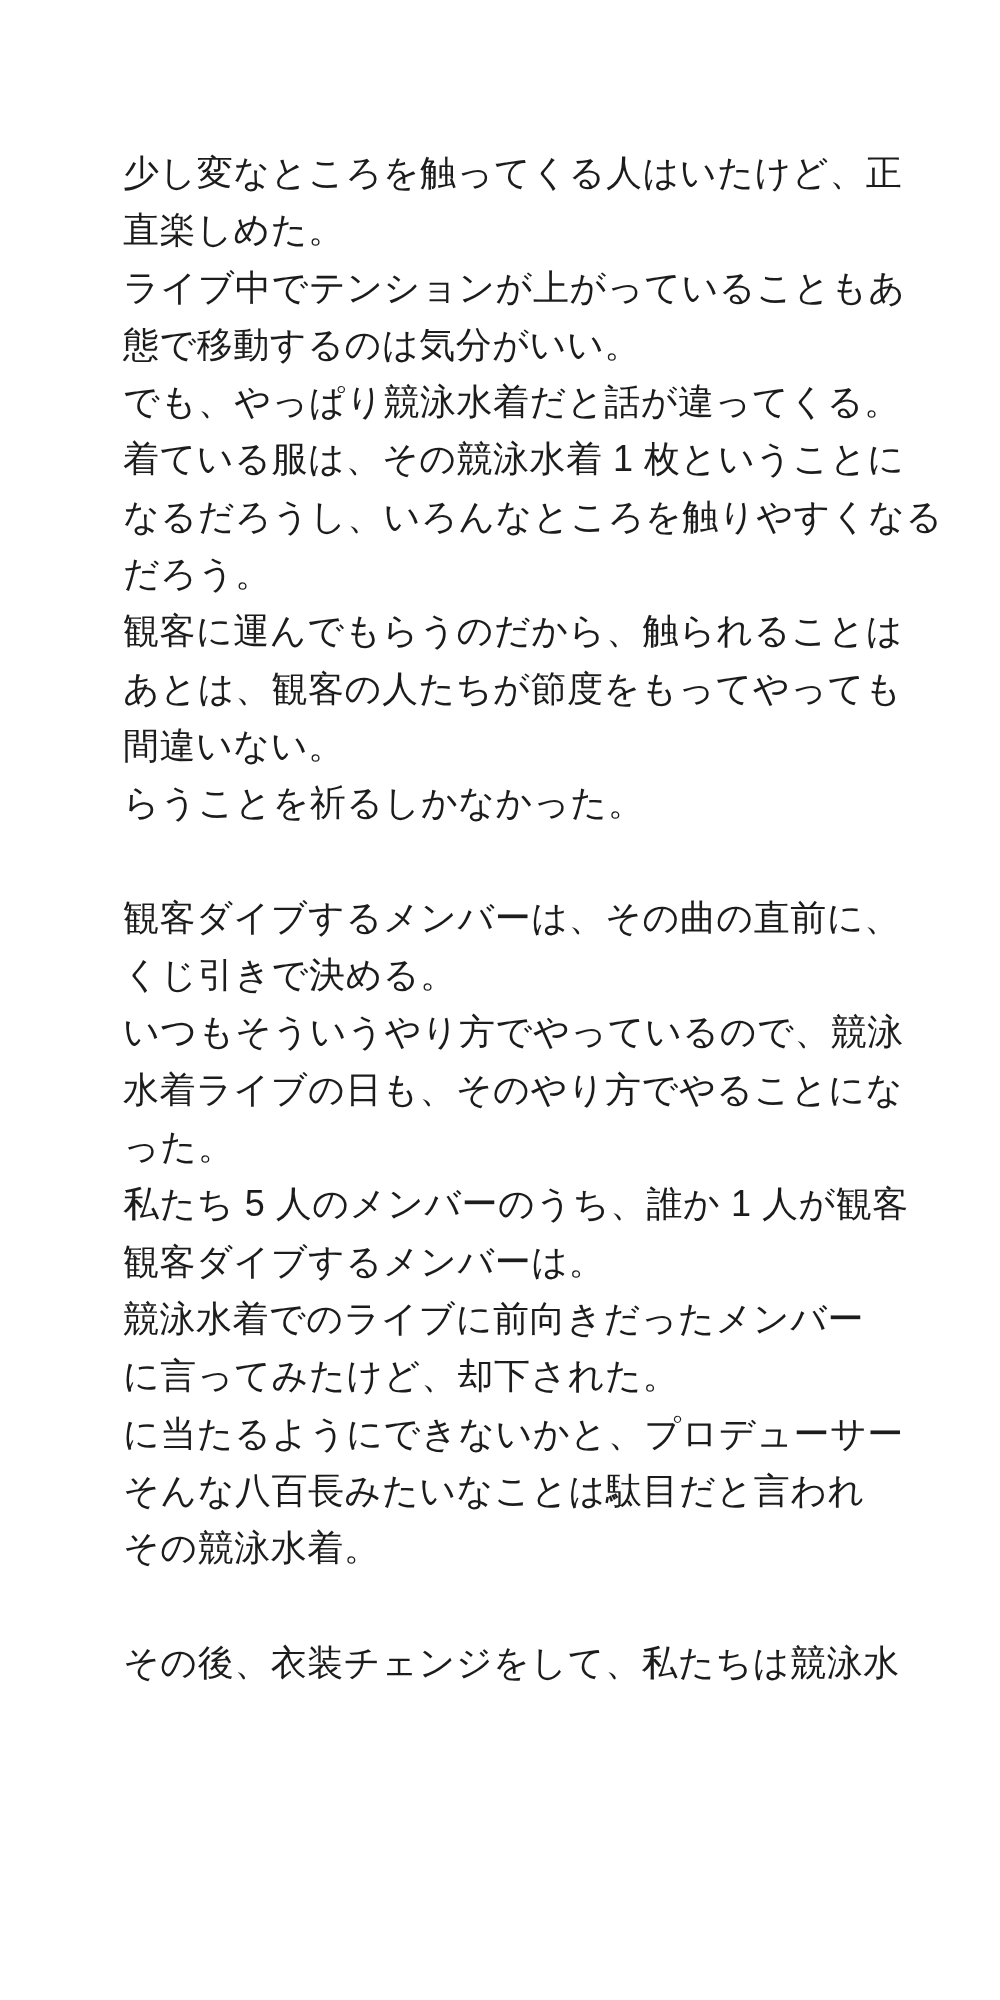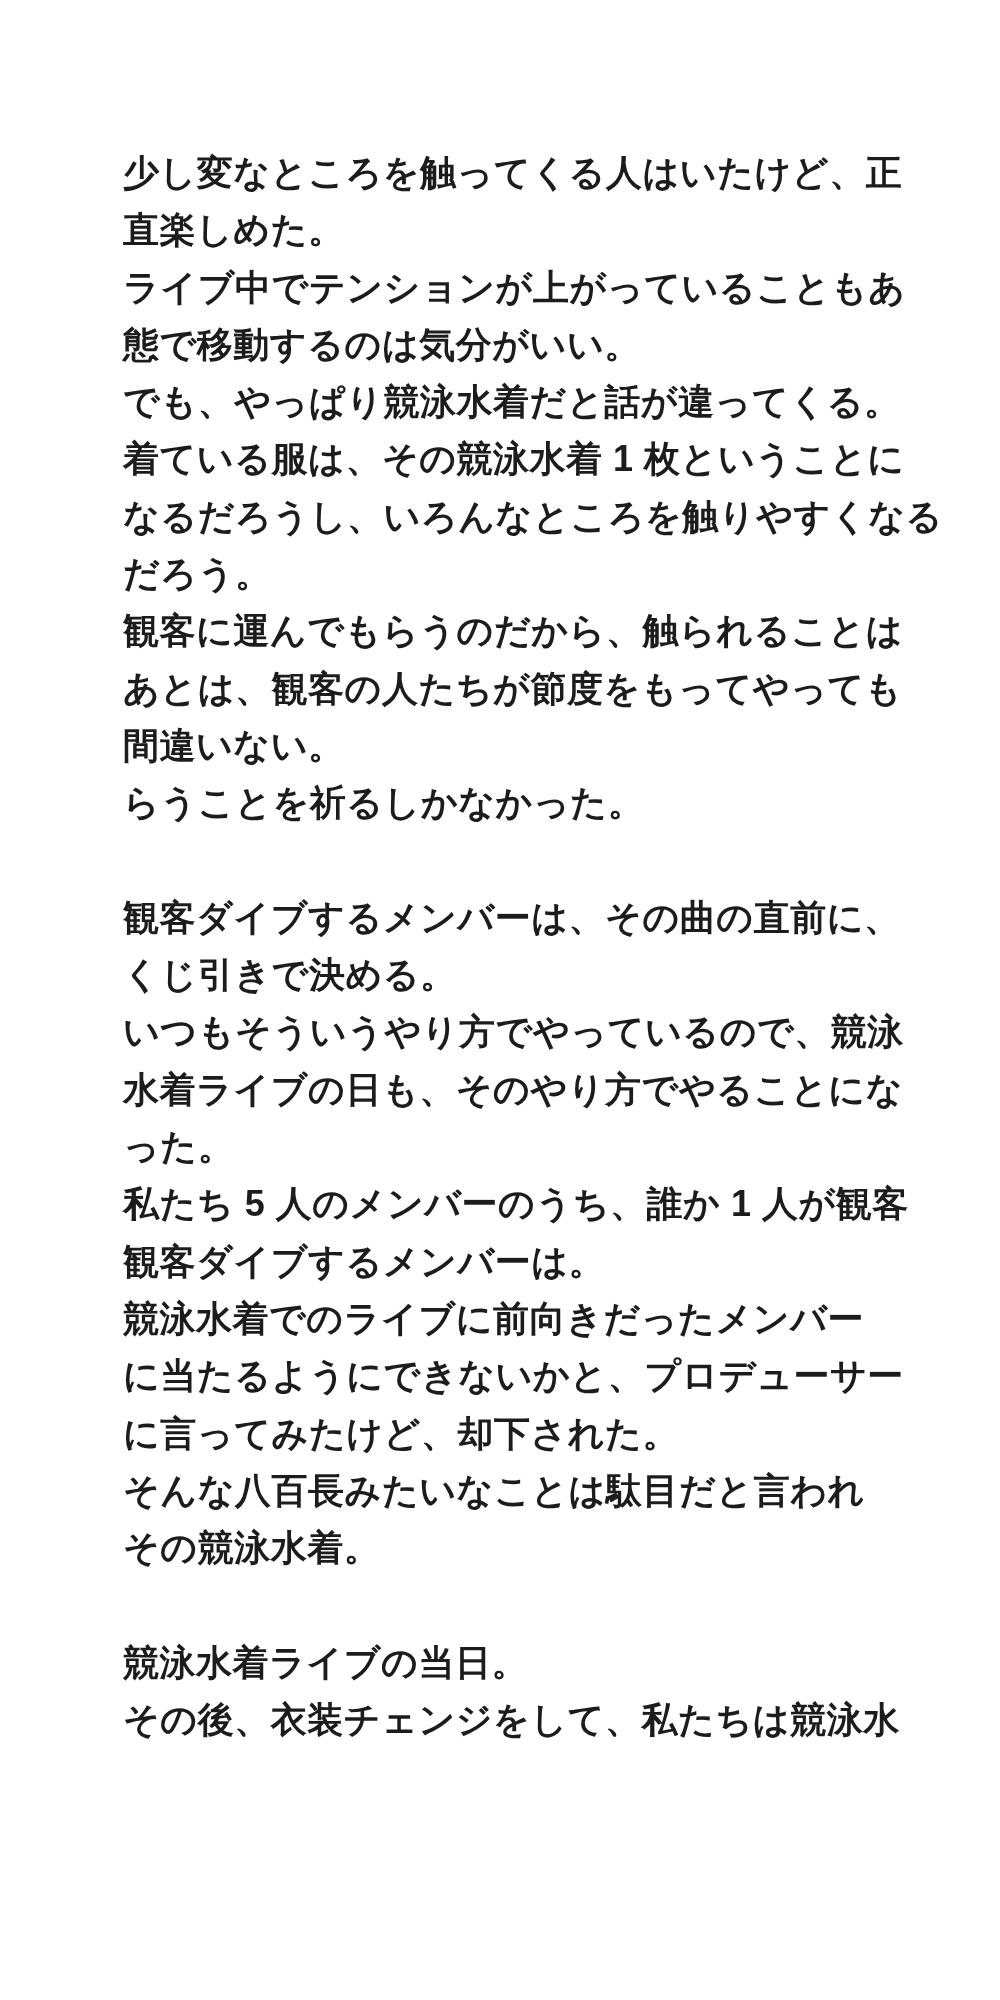--- a/index.html
+++ b/index.html
@@ -18,21 +18,21 @@
   }
   .text-block {
     position: absolute;
     left: 123px;
     top: 144px;
     width: 790px;
     font-size: 36px;
     line-height: 57.3px;
     letter-spacing: 0.5px;
     color: #1c1c1c;
-    font-weight: 700;
+    font-weight: 400;
   }
   .text-line {
     height: 57.3px;
     white-space: pre;
   }
 </style>
 </head>
 <body>
 
 <div class="page">
@@ -51,21 +51,20 @@
       <div class="text-line">らうことを祈るしかなかった。</div>
       <div class="text-line">&nbsp;</div>
       <div class="text-line">観客ダイブするメンバーは、その曲の直前に、</div>
       <div class="text-line">くじ引きで決める。</div>
       <div class="text-line">いつもそういうやり方でやっているので、競泳</div>
       <div class="text-line">水着ライブの日も、そのやり方でやることにな</div>
       <div class="text-line">った。</div>
       <div class="text-line">私たち 5 人のメンバーのうち、誰か 1 人が観客</div>
       <div class="text-line">観客ダイブするメンバーは。</div>
       <div class="text-line">競泳水着でのライブに前向きだったメンバー</div>
+      <div class="text-line">に言ってみたけど、却下された。</div>
       <div class="text-line">に当たるようにできないかと、プロデューサー</div>
-      <div class="text-line">に言ってみたけど、却下された。</div>
       <div class="text-line">そんな八百長みたいなことは駄目だと言われ</div>
       <div class="text-line">その競泳水着。</div>
       <div class="text-line">&nbsp;</div>
-      <div class="text-line">競泳水着ライブの当日。</div>
       <div class="text-line">その後、衣装チェンジをして、私たちは競泳水</div>
     </div>
 </div>
 
 </body></html>

